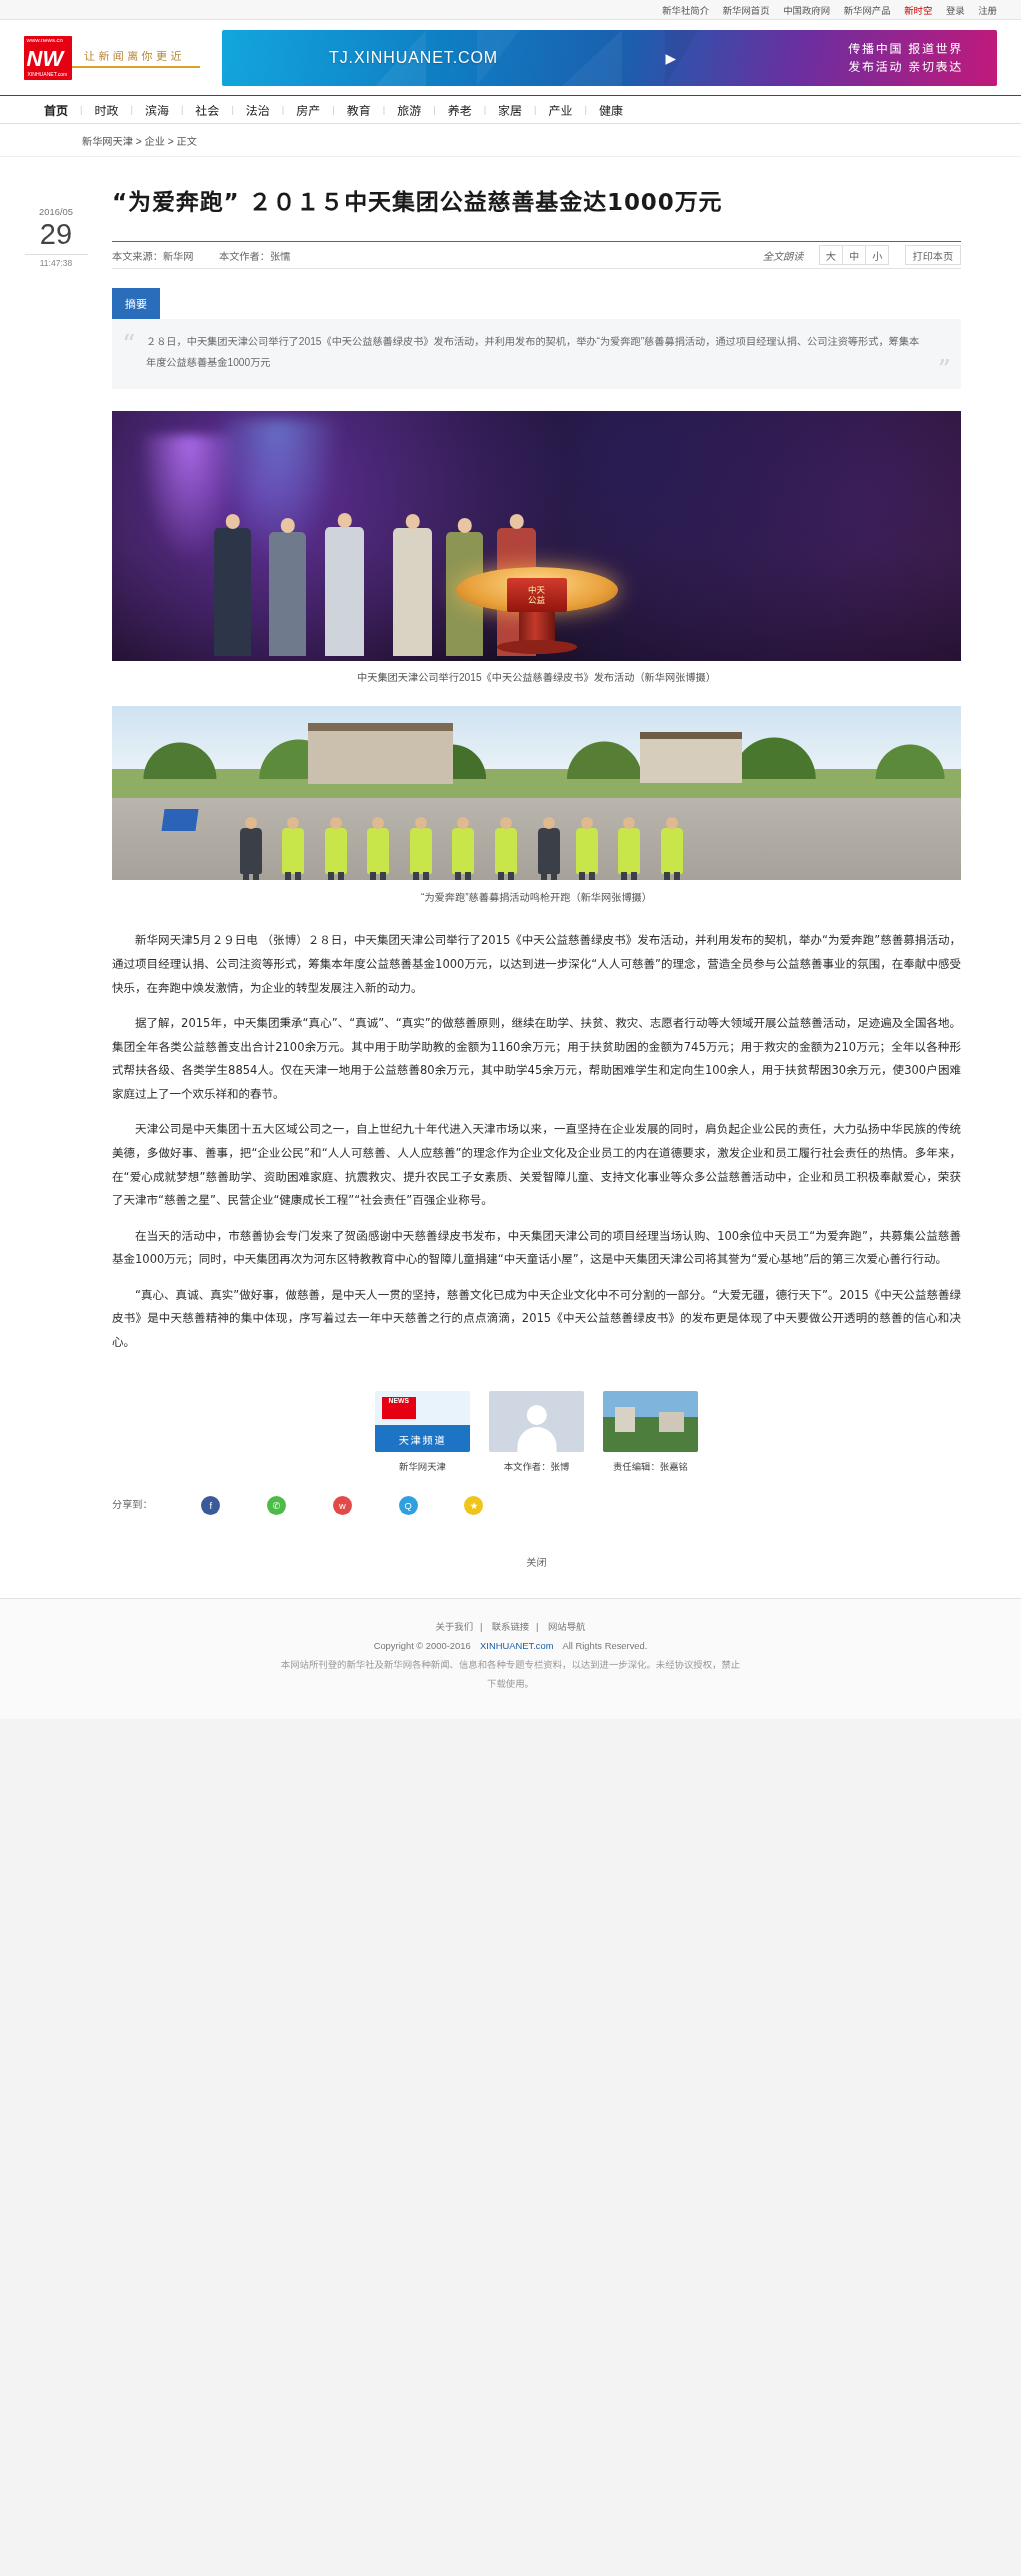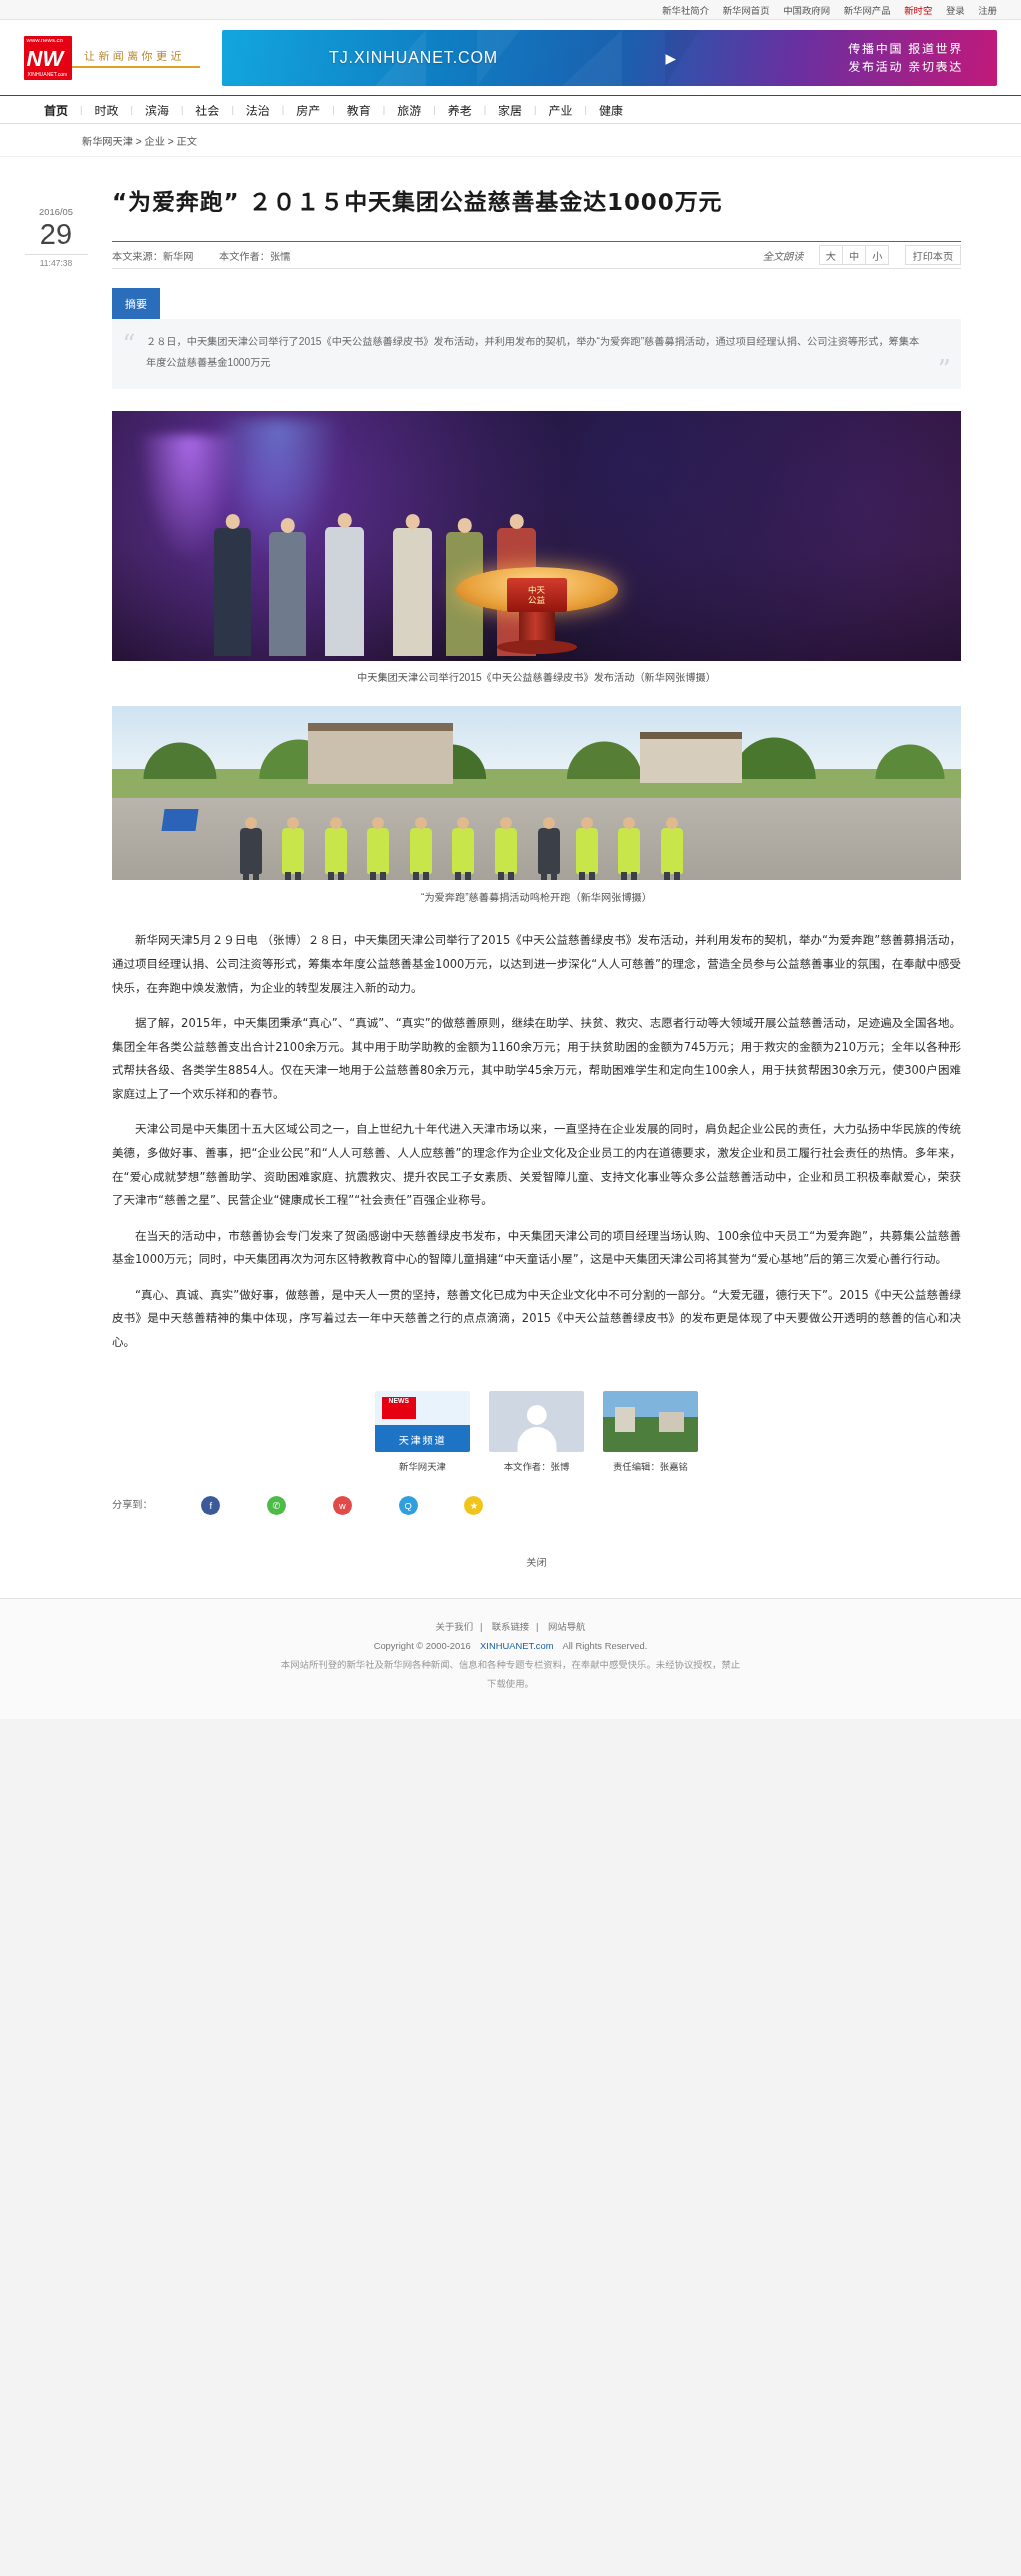--- a/index.html
+++ b/index.html
@@ -468,18 +468,18 @@
 
   <div class="footer">
     <div>
       <a>关于我们</a>|
       <a>联系链接</a>|
       <a>网站导航</a>
     </div>
     <div class="copy">
       <span>Copyright © 2000-2016 </span><a>XINHUANET.com</a><span> All Rights Reserved.</span>
     </div>
-    <div class="note">本网站所刊登的新华社及新华网各种新闻、信息和各种专题专栏资料，在奉献中感受快乐。未经协议授权，禁止</div>
+    <div class="note">本网站所刊登的新华社及新华网各种新闻、信息和各种专题专栏资料，以达到进一步深化。未经协议授权，禁止</div>
     <div class="note">下载使用。</div>
   </div>
 
 </div>
 
 
 </body></html>

